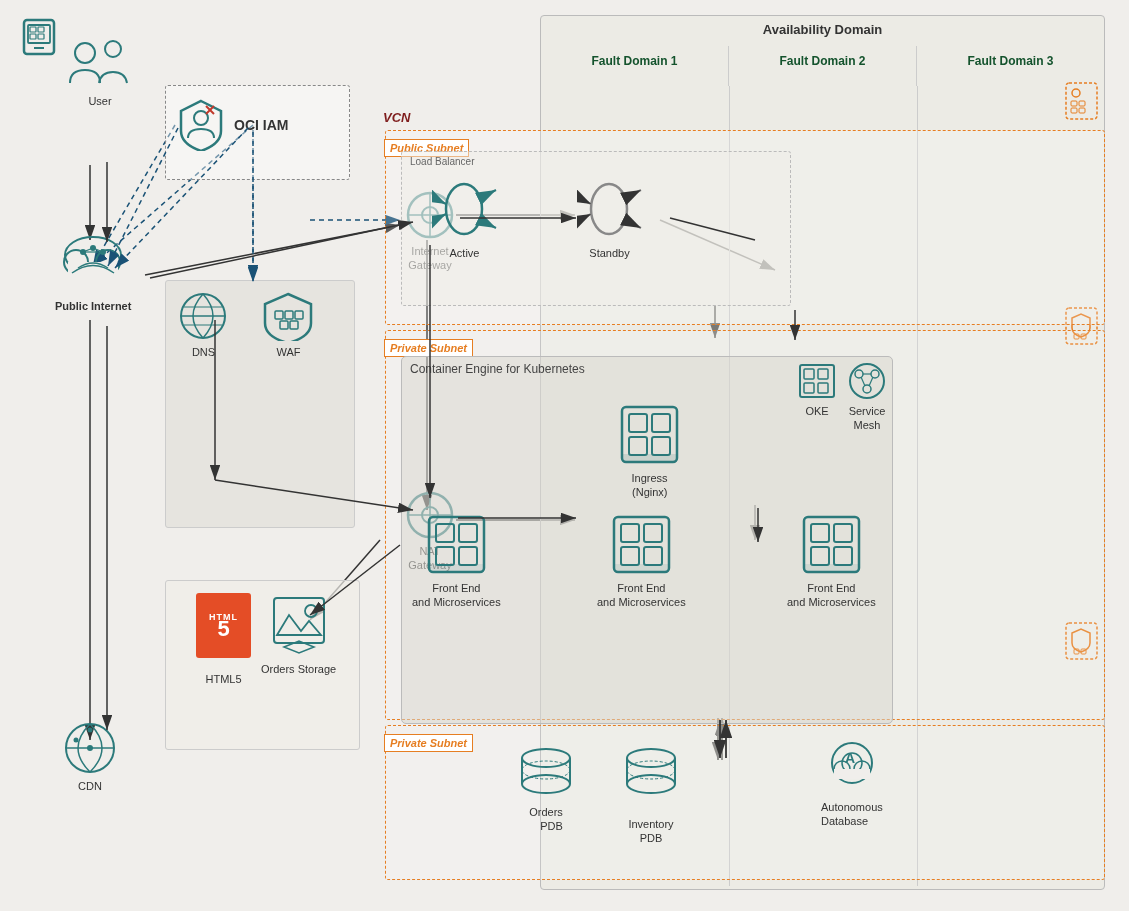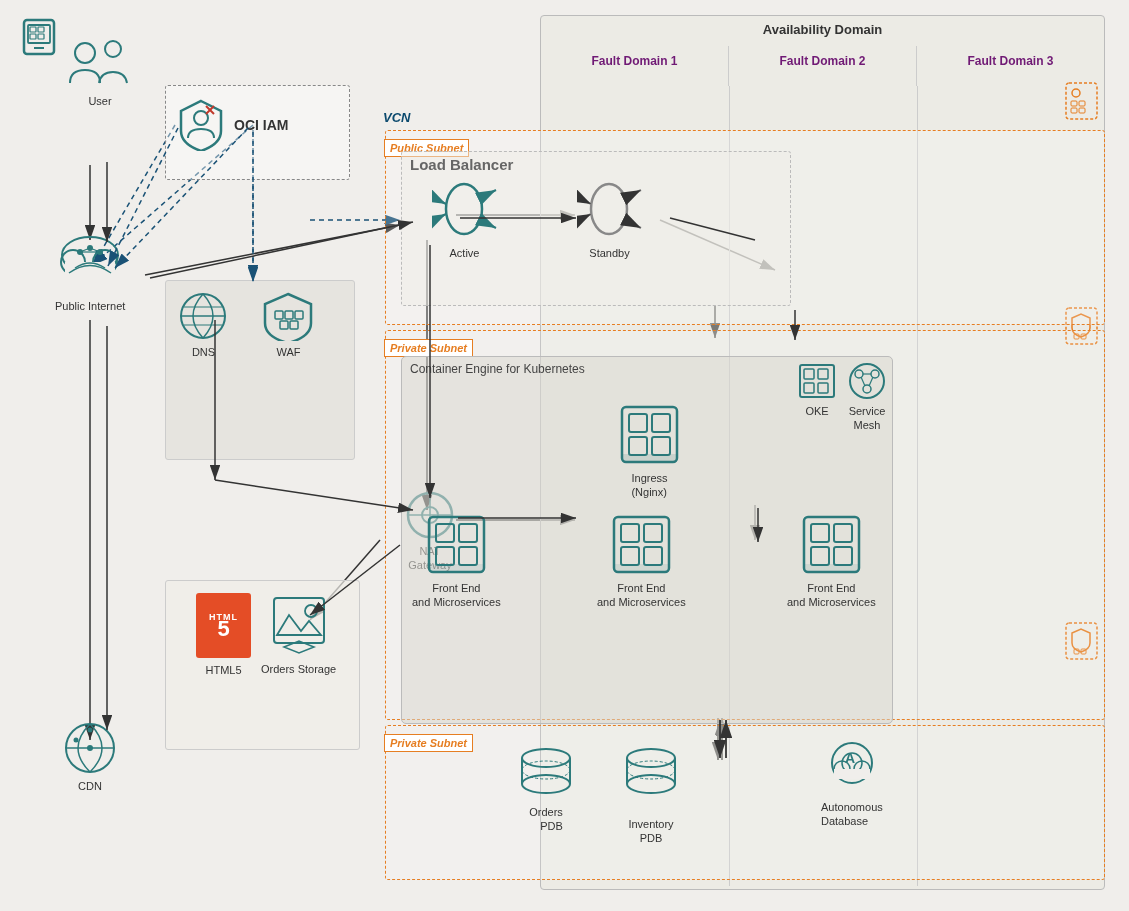--- a/index.html
+++ b/index.html
@@ -44,21 +44,21 @@
       top: 30px;
       left: 0;
       width: 100%;
       height: 40px;
     }
     .fault-domain-col {
       flex: 1;
       text-align: center;
       font-size: 12px;
       font-weight: bold;
-      color: #701a75;
+      color: #14532d;
       border-left: 1px solid #ccc;
       padding-top: 8px;
     }
     .fault-domain-col:first-child { border-left: none; }
 
     
     .fd-separator {
       position: absolute;
       top: 70px;
       width: 1px;
@@ -150,21 +150,21 @@
       border: 1px dashed #888;
       background: rgba(255,255,255,0.4);
       border-radius: 3px;
     }
 
     .security-box {
       position: absolute;
       left: 165px;
       top: 280px;
       width: 190px;
-      height: 180px;
+      height: 248px;
       border: 1px solid #ccc;
       background: rgba(220,218,212,0.5);
       border-radius: 3px;
     }
 
     .storage-box {
       position: absolute;
       left: 165px;
       top: 580px;
       width: 195px;
@@ -290,21 +290,21 @@
       <circle cx="25" cy="22" r="3" fill="#2c7a7b"></circle>
       <circle cx="35" cy="18" r="3" fill="#2c7a7b"></circle>
       <circle cx="45" cy="22" r="3" fill="#2c7a7b"></circle>
       <line x1="25" y1="22" x2="35" y2="18" stroke="#2c7a7b" stroke-width="1.2"></line>
       <line x1="35" y1="18" x2="45" y2="22" stroke="#2c7a7b" stroke-width="1.2"></line>
       <line x1="25" y1="22" x2="45" y2="22" stroke="#2c7a7b" stroke-width="1.2"></line>
 
       <path d="M20 38 Q35 28 50 38" fill="none" stroke="#2c7a7b" stroke-width="1.5"></path>
       <path d="M14 43 Q35 28 56 43" fill="none" stroke="#2c7a7b" stroke-width="1.5"></path>
     </svg>
-    <div class="icon-label" style="font-weight:normal;">Public Internet</div>
+    <div class="icon-label" style="font-weight:bold;">Public Internet</div>
   </div>
 
   <div class="icon-box" style="position:absolute; left:60px; top:720px;">
     <svg width="60" height="55" viewBox="0 0 60 55">
       <circle cx="30" cy="28" r="24" fill="none" stroke="#2c7a7b" stroke-width="2"></circle>
       <line x1="6" y1="28" x2="54" y2="28" stroke="#2c7a7b" stroke-width="1.5"></line>
       <path d="M30 4 Q18 16 18 28 Q18 40 30 52" fill="none" stroke="#2c7a7b" stroke-width="1.5"></path>
       <path d="M30 4 Q42 16 42 28 Q42 40 30 52" fill="none" stroke="#2c7a7b" stroke-width="1.5"></path>
 
       <circle cx="30" cy="28" r="3" fill="#2c7a7b"></circle>
@@ -358,42 +358,52 @@
 
   </div>
 
   <div class="storage-box">
 
     <div class="icon-box" style="position:absolute; left:3px; top:12px;padding-left:27px;">
       <div style="width:55px; height:65px; background:#e44d26; display:flex; flex-direction:column; align-items:center; justify-content:center; border-radius:3px;">
         <div style="color:white; font-weight:bold; font-size:9px; letter-spacing:1px;">HTML</div>
         <div style="color:white; font-weight:bold; font-size:22px; line-height:1; margin-top:-4px;">5</div>
       </div>
-      <div class="icon-label" style="margin-top:5px;">HTML5</div>
+      <div class="icon-label" style="margin-top:14px;">HTML5</div>
     </div>
 
     <div class="icon-box" style="position:absolute; left:95px; top:12px;">
       <svg width="60" height="65" viewBox="0 0 60 65">
 
         <rect x="5" y="5" width="50" height="45" rx="3" fill="none" stroke="#2c7a7b" stroke-width="2"></rect>
 
         <path d="M8 42 L20 22 L32 38 L40 28 L52 42 Z" fill="none" stroke="#2c7a7b" stroke-width="1.8"></path>
 
         <circle cx="42" cy="18" r="6" fill="none" stroke="#2c7a7b" stroke-width="1.8"></circle>
 
         <path d="M15 54 L30 48 L45 54 L30 60 Z" fill="none" stroke="#2c7a7b" stroke-width="1.5"></path>
       </svg>
       <div class="icon-label">Orders Storage</div>
     </div>
   </div>
 
   <div style="position:absolute; left:383px; top:108px;">
-    <span style="color:#0c4a6e; font-size:13px; font-style:italic; font-weight:bold;">VCN</span>
-  </div>
-
+    <span style="color:#7f1d1d; font-size:13px; font-style:italic; font-weight:bold;">VCN</span>
+  </div>
+
+  <div class="icon-box" style="position:absolute; left:405px; top:190px;">
+    <svg width="50" height="50" viewBox="0 0 50 50">
+
+      <circle cx="25" cy="25" r="22" fill="none" stroke="#2c7a7b" stroke-width="2.5"></circle>
+      <circle cx="25" cy="25" r="8" fill="none" stroke="#2c7a7b" stroke-width="2"></circle>
+      <line x1="25" y1="3" x2="25" y2="47" stroke="#2c7a7b" stroke-width="1.5"></line>
+      <line x1="3" y1="25" x2="47" y2="25" stroke="#2c7a7b" stroke-width="1.5"></line>
+    </svg>
+    <div class="icon-label" style="white-space:pre-line; text-align:center;">Internet<br>Gateway</div>
+  </div>
 
   <div class="icon-box" style="position:absolute; left:405px; top:490px;">
     <svg width="50" height="50" viewBox="0 0 50 50">
       <circle cx="25" cy="25" r="22" fill="none" stroke="#2c7a7b" stroke-width="2.5"></circle>
       <circle cx="25" cy="25" r="8" fill="none" stroke="#2c7a7b" stroke-width="2"></circle>
       <line x1="25" y1="3" x2="25" y2="47" stroke="#2c7a7b" stroke-width="1.5"></line>
       <line x1="3" y1="25" x2="47" y2="25" stroke="#2c7a7b" stroke-width="1.5"></line>
     </svg>
     <div class="icon-label">NAT<br>Gateway</div>
   </div>
@@ -440,21 +450,21 @@
     </div>
 
   </div>
 
   <div class="public-subnet">
     <div class="subnet-label">
       <span style="font-style:italic; color:#e67e22; font-weight:bold; font-size:11px;">Public Subnet</span>
     </div>
 
     <div class="lb-box" style="position:absolute; left:15px; top:20px;">
-      <div style="font-size:15px; color:#666; padding:4px 8px;font-weight:bold;">Load Balancer</div>
+      <div style="font-size:10px; color:#666; padding:4px 8px;">Load Balancer</div>
 
       <div class="icon-box" style="position:absolute; left:30px; top:25px;">
         <svg width="65" height="65" viewBox="0 0 65 65">
 
           <ellipse cx="32" cy="32" rx="18" ry="25" fill="none" stroke="#2c7a7b" stroke-width="2.5"></ellipse>
 
           <line x1="0" y1="20" x2="14" y2="27" stroke="#2c7a7b" stroke-width="2" marker-end="url(#arrowhead-teal)"></line>
           <line x1="0" y1="44" x2="14" y2="37" stroke="#2c7a7b" stroke-width="2" marker-end="url(#arrowhead-teal)"></line>
           <line x1="50" y1="20" x2="64" y2="13" stroke="#2c7a7b" stroke-width="2" marker-end="url(#arrowhead-teal)"></line>
           <line x1="50" y1="44" x2="64" y2="51" stroke="#2c7a7b" stroke-width="2" marker-end="url(#arrowhead-teal)"></line>
@@ -511,21 +521,21 @@
       <div class="icon-box" style="position:absolute; left:215px; top:45px;">
         <svg width="65" height="65" viewBox="0 0 65 65">
           <rect x="5" y="5" width="55" height="55" rx="4" fill="none" stroke="#2c7a7b" stroke-width="2.5"></rect>
           <rect x="12" y="12" width="18" height="18" rx="2" fill="none" stroke="#2c7a7b" stroke-width="2"></rect>
           <rect x="35" y="12" width="18" height="18" rx="2" fill="none" stroke="#2c7a7b" stroke-width="2"></rect>
           <rect x="12" y="35" width="18" height="18" rx="2" fill="none" stroke="#2c7a7b" stroke-width="2"></rect>
           <rect x="35" y="35" width="18" height="18" rx="2" fill="none" stroke="#2c7a7b" stroke-width="2"></rect>
 
           <rect x="5" y="52" width="55" height="8" rx="0" fill="rgba(44,122,123,0.15)" stroke="none"></rect>
         </svg>
-        <div class="icon-label" style="white-space:pre-line;text-align:left;">Ingress<br>(Nginx)</div>
+        <div class="icon-label" style="white-space:pre-line;text-align:right;">Ingress<br>(Nginx)</div>
       </div>
 
       <div class="icon-box" style="position:absolute; left:10px; top:155px;">
         <svg width="65" height="65" viewBox="0 0 65 65">
           <rect x="5" y="5" width="55" height="55" rx="4" fill="none" stroke="#2c7a7b" stroke-width="2.5"></rect>
           <rect x="12" y="12" width="18" height="18" rx="2" fill="none" stroke="#2c7a7b" stroke-width="2"></rect>
           <rect x="35" y="12" width="18" height="18" rx="2" fill="none" stroke="#2c7a7b" stroke-width="2"></rect>
           <rect x="12" y="35" width="18" height="18" rx="2" fill="none" stroke="#2c7a7b" stroke-width="2"></rect>
           <rect x="35" y="35" width="18" height="18" rx="2" fill="none" stroke="#2c7a7b" stroke-width="2"></rect>
           <rect x="5" y="52" width="55" height="8" rx="0" fill="rgba(44,122,123,0.1)" stroke="none"></rect>

